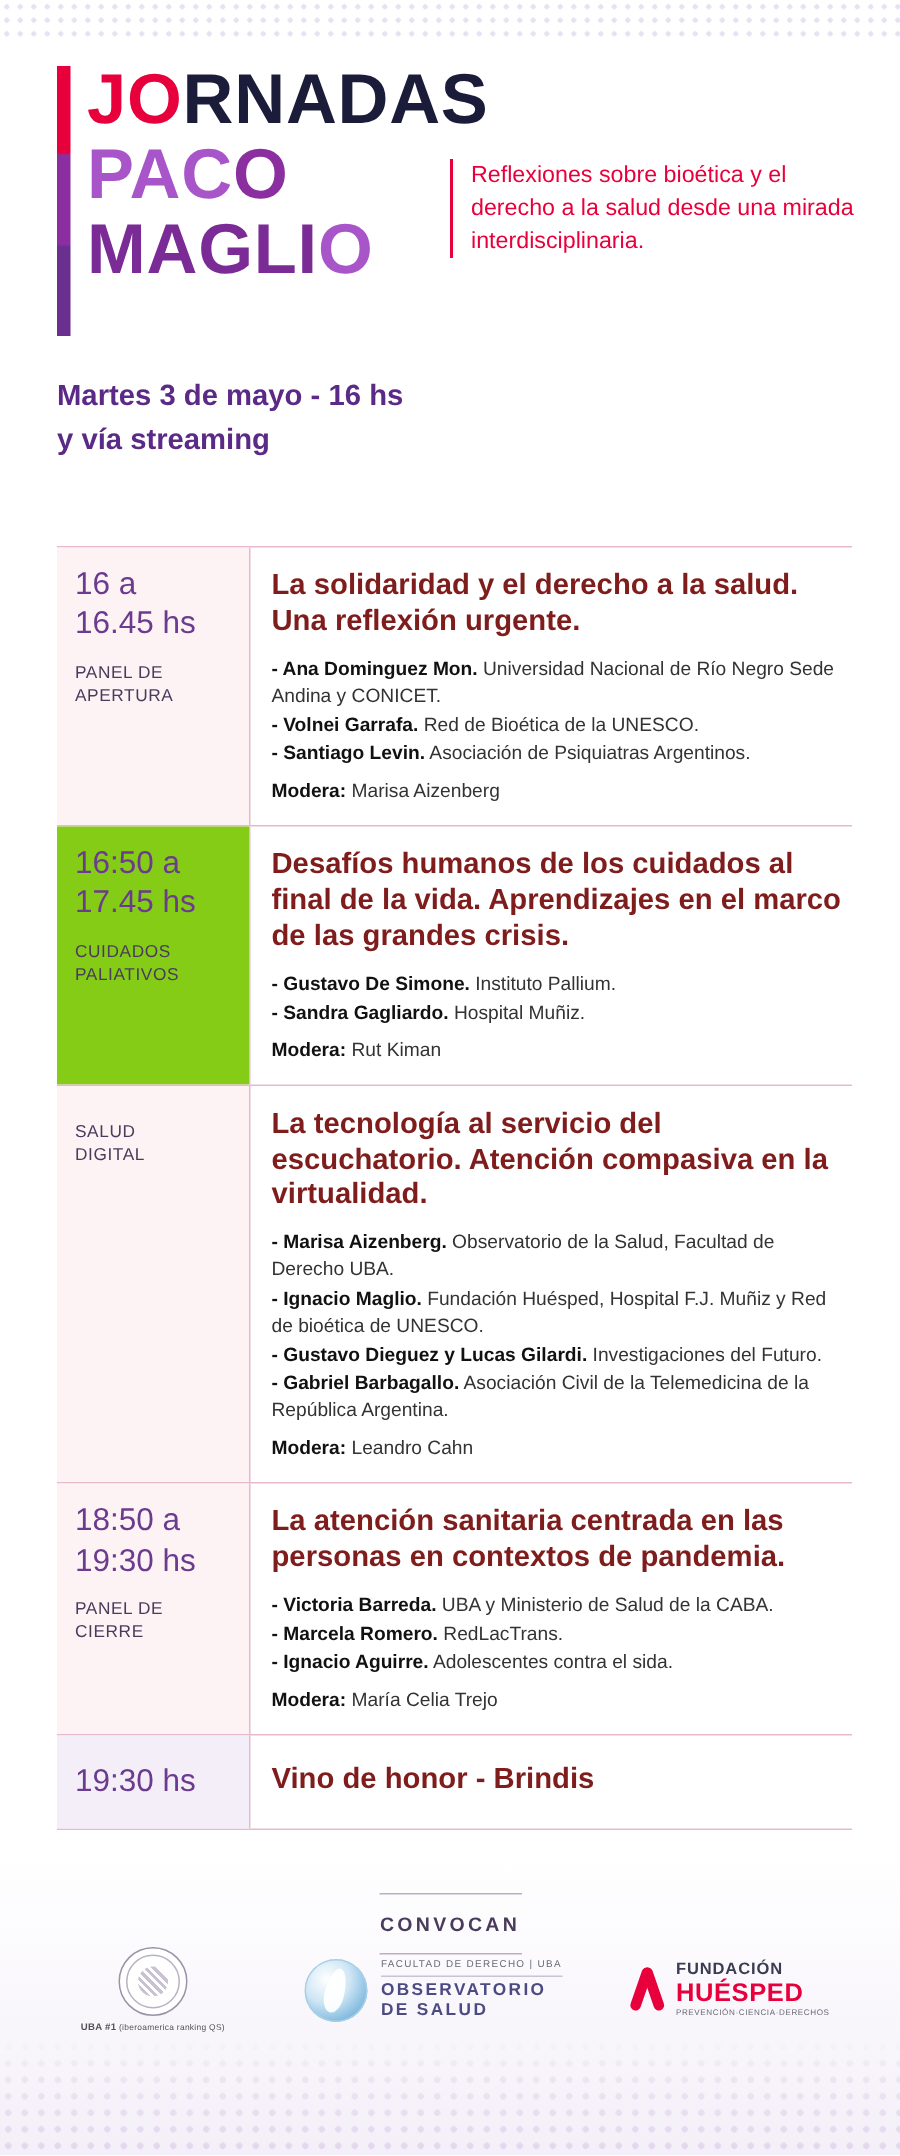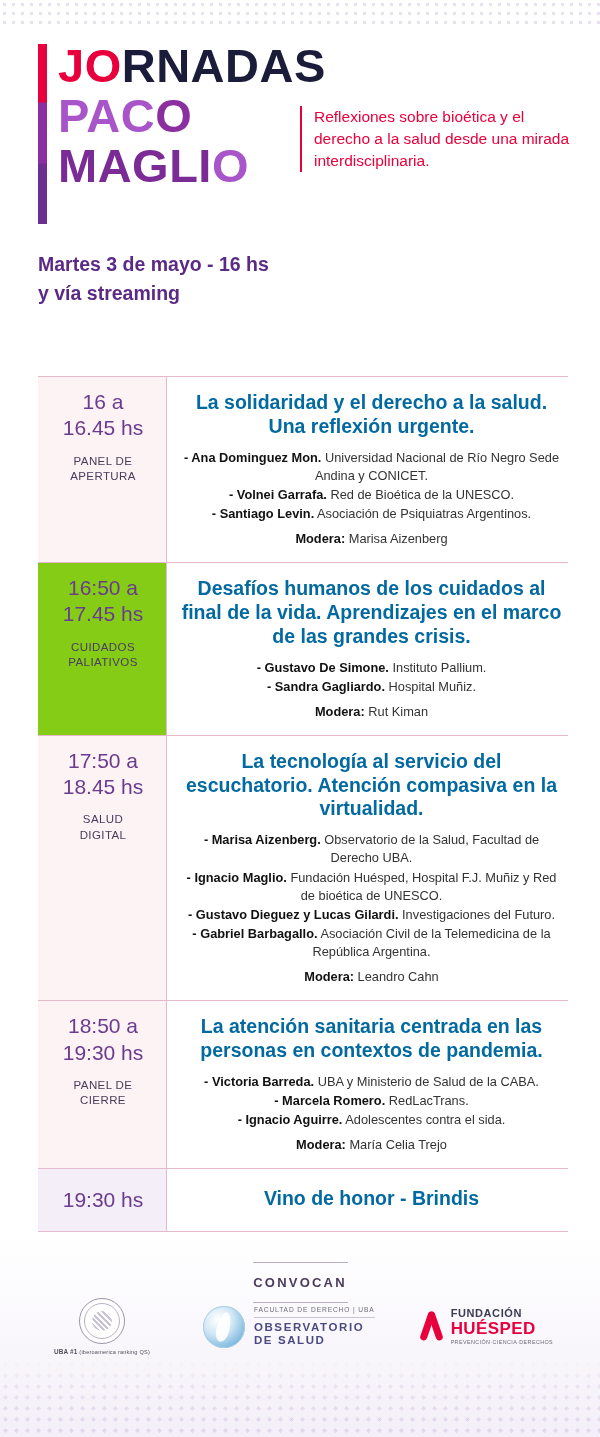--- a/index.html
+++ b/index.html
@@ -102,23 +102,22 @@
     color: #5b2a86;
     font-weight: bold;
     font-size: 19.5px;
     line-height: 1.48;
   }
 
   
   .schedule {
     position: absolute;
     left: 38px;
-    top: 376px;
+    top: 364px;
     width: 530px;
-    text-align: center;
   }
   .row {
     display: flex;
     border-top: 1px solid #e6b9cc;
     position: relative;
   }
   .row:last-child { border-bottom: 1px solid #e6b9cc; }
   .row .time-cell {
     width: 128px;
     flex: 0 0 128px;
@@ -145,21 +144,21 @@
   }
   .time-label {
     margin-top: 12px;
     color: #4a3b5c;
     font-size: 11.5px;
     letter-spacing: .4px;
     line-height: 1.35;
     text-transform: uppercase;
   }
   .sess-title {
-    color: #0369a1;
+    color: #7f1d1d;
     font-weight: bold;
     font-size: 19.5px;
     line-height: 1.22;
     margin: 0 0 10px 0;
   }
   .speaker {
     color: #333;
     font-size: 12.8px;
     line-height: 1.42;
     margin-bottom: 1px;
@@ -359,24 +358,20 @@
       <div class="content-cell">
         <div class="sess-title">Desafíos humanos de los cuidados al final de la vida. Aprendizajes en el marco de las grandes crisis.</div>
         <div class="speaker"><span class="nm">- Gustavo De Simone.</span><span> Instituto Pallium.</span></div>
         <div class="speaker"><span class="nm">- Sandra Gagliardo.</span><span> Hospital Muñiz.</span></div>
         <div class="moder"><span class="nm">Modera:</span><span> Rut Kiman</span></div>
       </div>
     </div>
 
     <div class="row tint-c">
       <div class="time-cell">
-        <div class="time">
-          <div>17:50 a</div>
-          <div>18.45 hs</div>
-        </div>
         <div class="time-label">
           <div>SALUD</div>
           <div>DIGITAL</div>
         </div>
       </div>
       <div class="content-cell">
         <div class="sess-title">La tecnología al servicio del escuchatorio. Atención compasiva en la virtualidad.</div>
         <div class="speaker"><span class="nm">- Marisa Aizenberg.</span><span> Observatorio de la Salud, Facultad de Derecho UBA.</span></div>
         <div class="speaker"><span class="nm">- Ignacio Maglio.</span><span> Fundación Huésped, Hospital F.J. Muñiz y Red de bioética de UNESCO.</span></div>
         <div class="speaker"><span class="nm">- Gustavo Dieguez y Lucas Gilardi.</span><span> Investigaciones del Futuro.</span></div>

